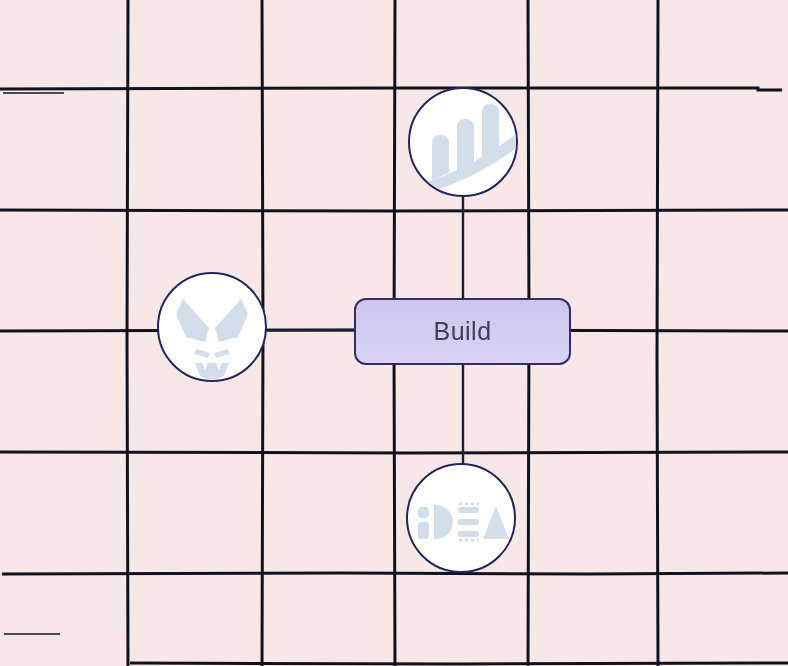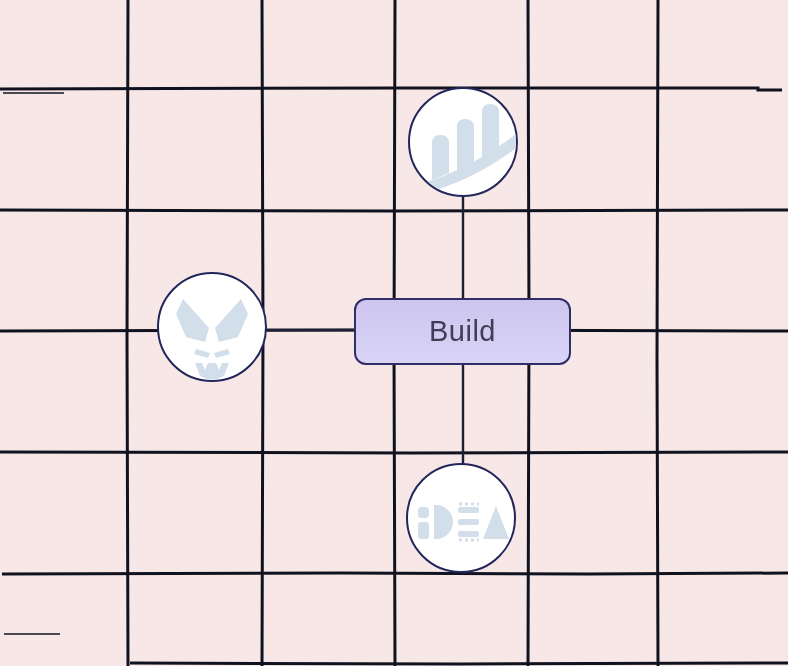--- a/index.html
+++ b/index.html
@@ -46,21 +46,21 @@
     width: 217px; height: 67px;
     box-sizing: border-box;
     background: linear-gradient(180deg, var(--button-fill-top, #cdc5ee), var(--button-fill-bottom, #d9d3f6));
     border: 2.5px solid var(--button-border, #302d68);
     border-radius: 12px;
     display: flex; align-items: center; justify-content: center;
     cursor: pointer;
   }
   #build-button span {
     color: var(--button-text, #3f3e55);
-    font-size: 29px;
+    font-size: 25px;
     font-weight: 500;
     letter-spacing: 0.5px;
     user-select: none;
   }
 </style>
 </head>
 <body>
 
 <div id="canvas">
 

